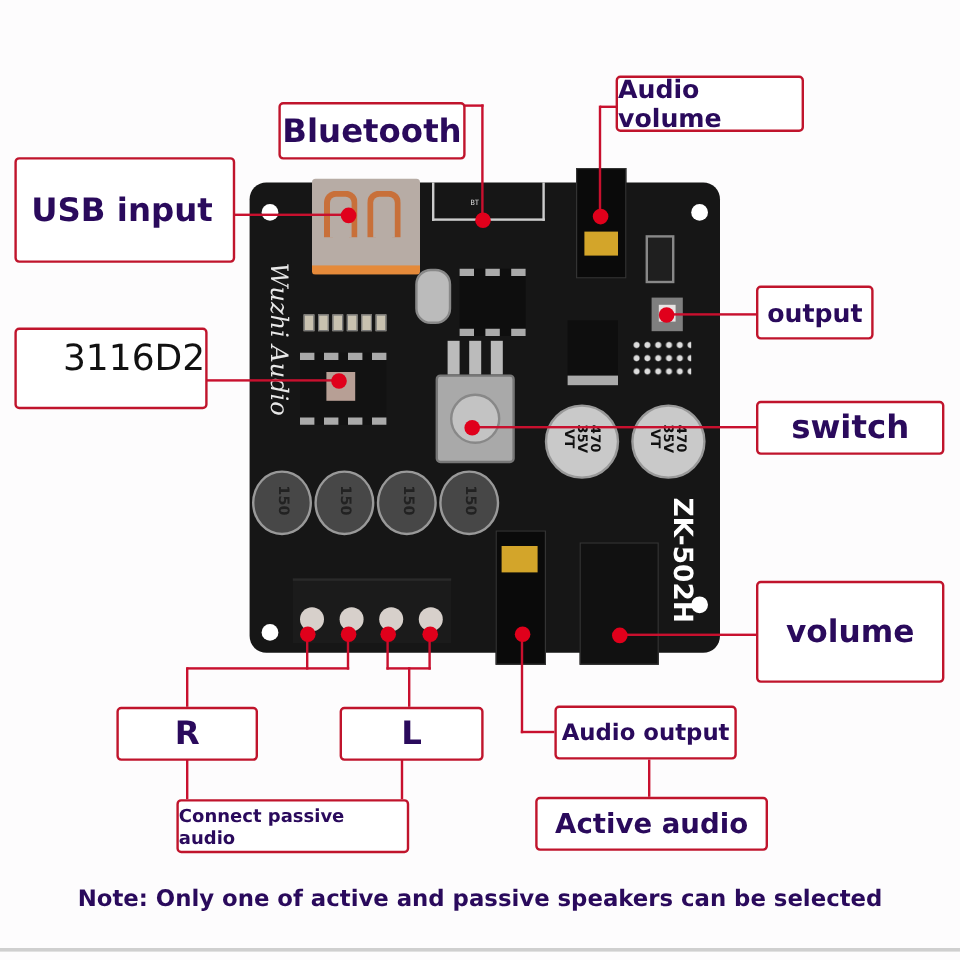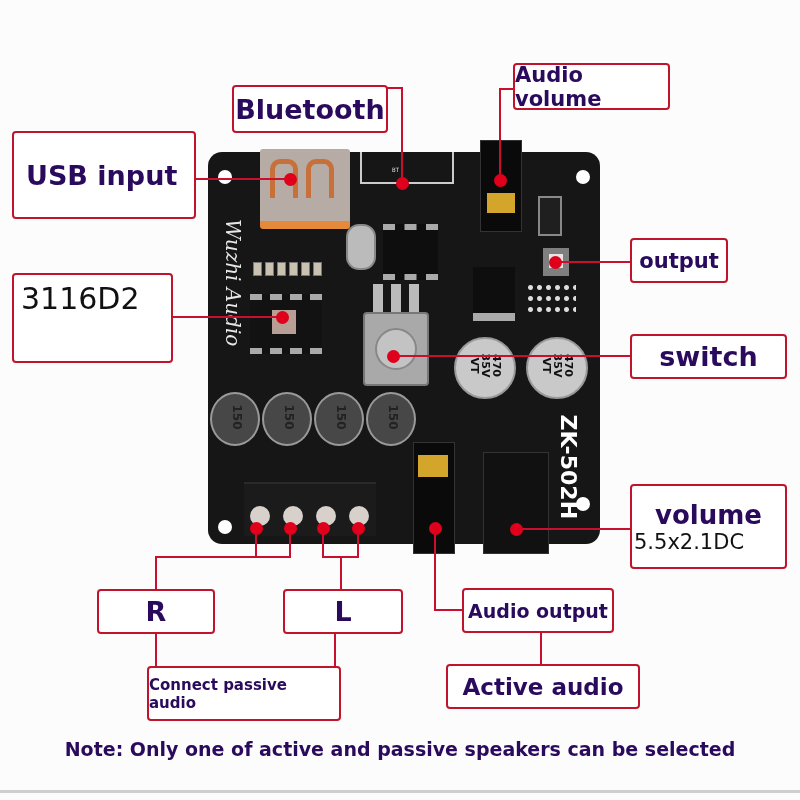--- a/index.html
+++ b/index.html
@@ -161,40 +161,39 @@
 
 <div class="box" style="left:232px;top:64px;width:156px;height:48px;font-size:27px;margin-top:21px;">
   <span>Bluetooth</span>
 </div>
 <div class="box" style="left:513px;top:63px;width:157px;height:47px;font-size:21px;">
   <span>Audio volume</span>
 </div>
 <div class="box" style="left:12px;top:131px;width:184px;height:88px;font-size:27px;justify-content:flex-start;padding-left:12px;">
   <span>USB input</span>
 </div>
-<div class="box" style="left:12px;top:273px;width:161px;height:90px;font-size:30px;font-weight:normal;color:#111;align-items:flex-start;justify-content:flex-start;padding-left:7px;padding-top:6px;">
+<div class="box" style="left:12px;top:273px;width:161px;height:68px;font-size:30px;font-weight:normal;color:#111;align-items:flex-start;justify-content:flex-end;padding-left:7px;padding-top:6px;">
   <span>3116D2</span>
 </div>
 <div class="box" style="left:630px;top:238px;width:98px;height:45px;font-size:21px;">
   <span>output</span>
 </div>
 <div class="box" style="left:630px;top:334px;width:157px;height:45px;font-size:27px;">
   <span>switch</span>
 </div>
 <div class="box" style="left:630px;top:484px;width:157px;height:85px;flex-direction:column;">
   <span style="font-size:26px;">volume</span>
-  <span style="font-size:21px;font-weight:normal;color:#111;align-self:flex-start;padding-left:2px;">5.5x2.1DC</span>
 </div>
 <div class="box" style="left:97px;top:589px;width:118px;height:45px;font-size:27px;">
   <span>R</span>
 </div>
 <div class="box" style="left:283px;top:589px;width:120px;height:45px;font-size:27px;">
   <span>L</span>
 </div>
-<div class="box" style="left:147px;top:666px;width:194px;height:55px;font-size:15px;">
+<div class="box" style="left:147px;top:666px;width:194px;height:45px;font-size:15px;">
   <span>Connect passive audio</span>
 </div>
 <div class="box" style="left:462px;top:588px;width:152px;height:45px;font-size:19px;">
   <span>Audio output</span>
 </div>
 <div class="box" style="left:446px;top:664px;width:194px;height:45px;font-size:23px;">
   <span>Active audio</span>
 </div>
 
 <div class="note">Note: Only one of active and passive speakers can be selected</div>

